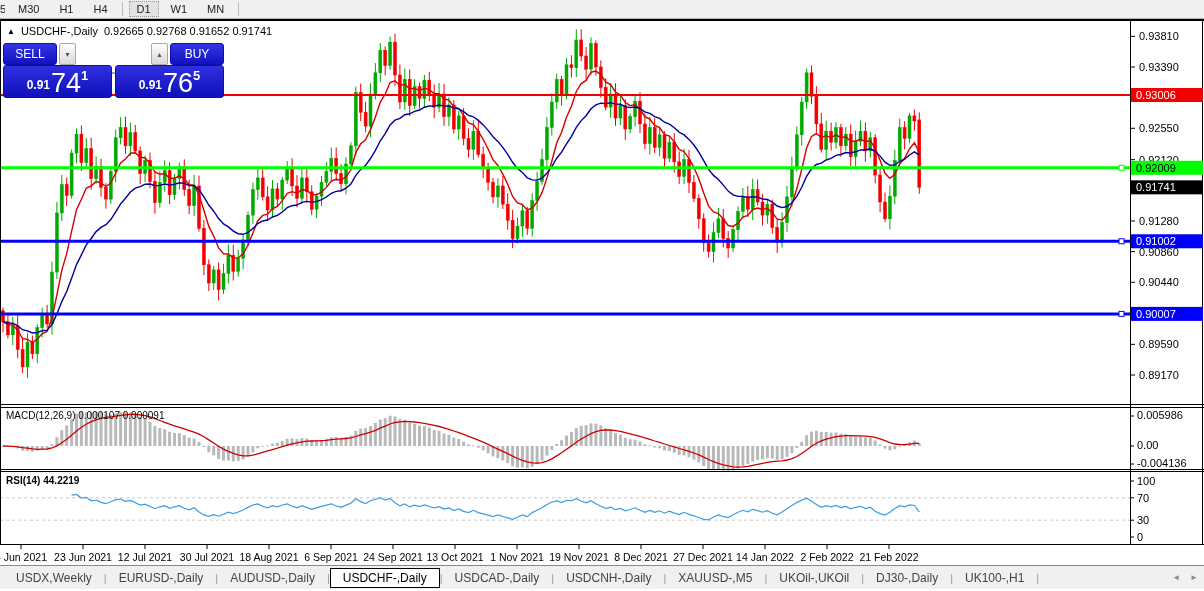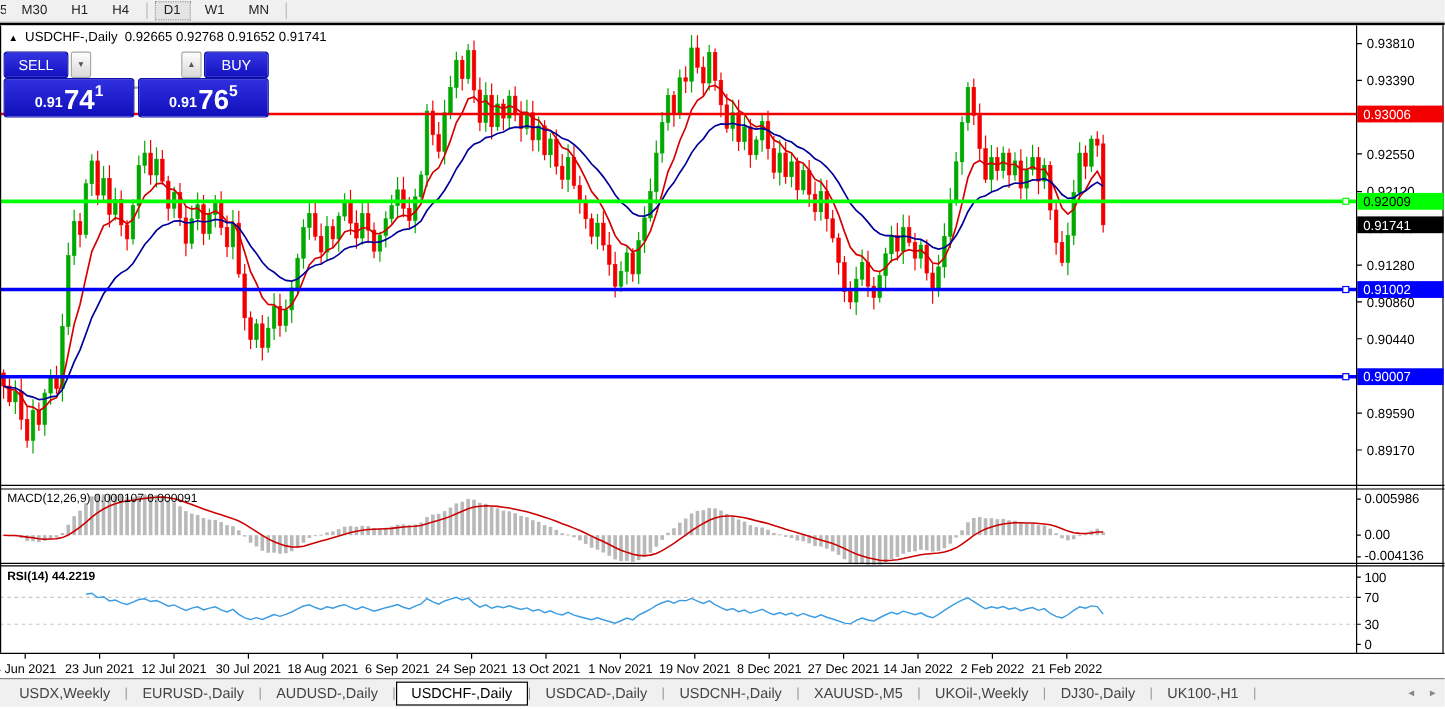--- a/index.html
+++ b/index.html
@@ -29,21 +29,21 @@
   .spin { width:17px; background:linear-gradient(#fdfdfd,#d9d9d9); border:1px solid #a8a8a8;
     border-radius:2px; color:#555; font-size:7px; display:flex; align-items:center;
     justify-content:center; cursor:pointer; }
   .vol { flex:1; border:1px solid #a8a8a8; background:#fff; font-size:13px; color:#000;
     text-align:right; padding-right:5px; font-family:"Liberation Sans",sans-serif; min-width:0;margin-top:29px; }
   .ocp-row2 { display:flex; gap:3px; margin-top:0; }
   .price-box { width:109px; height:33px; background:linear-gradient(#3030e0,#0f0fbb);
     border:1px solid #0d0da8; border-radius:3px; color:#fff; display:flex; align-items:flex-end;
     justify-content:center; padding-bottom:3px; cursor:pointer; }
   .price-box .sm { font-size:12px; font-weight:bold; margin:0 1px 2px 0; }
-  .price-box .big { font-size:23px; font-weight:bold; line-height:22px; }
+  .price-box .big { font-size:27px; font-weight:normal; line-height:22px; }
   .price-box .sup { font-size:13px; font-weight:bold; margin-bottom:11px; }
   .pane-label { position:absolute; font-size:10px; color:#000; left:6px; z-index:4; }
   .macd-label { top:389px; }
   .rsi-label { top:454px;font-weight:bold; }
   
   .tabbar { height:24px; background:#f0f0f0; border-top:1px solid #888; display:flex;
     align-items:center; position:relative; padding-left:4px; }
   .tab { font-size:12px; color:#444; padding:3px 12px; white-space:nowrap; cursor:pointer; }
   .tab.active { background:#fff; border:1px solid #000; color:#000; padding:2px 12px; }
   .tab-sep { color:#999; font-size:11px; }
@@ -781,21 +781,21 @@
       <span class="tab">AUDUSD-,Daily</span>
       <span class="tab-sep">|</span>
       <span class="tab active">USDCHF-,Daily</span>
       <span class="tab-sep">|</span>
       <span class="tab">USDCAD-,Daily</span>
       <span class="tab-sep">|</span>
       <span class="tab">USDCNH-,Daily</span>
       <span class="tab-sep">|</span>
       <span class="tab">XAUUSD-,M5</span>
       <span class="tab-sep">|</span>
-      <span class="tab">UKOil-,Weekly</span>
+      <span class="tab">UKOil-,UKOil</span>
       <span class="tab-sep">|</span>
       <span class="tab">DJ30-,Daily</span>
       <span class="tab-sep">|</span>
       <span class="tab">UK100-,H1</span>
       <span class="tab-sep">|</span>
     </div>
   <div class="tab-scroll">
     <span>◄</span>
     <span>►</span>
   </div>

